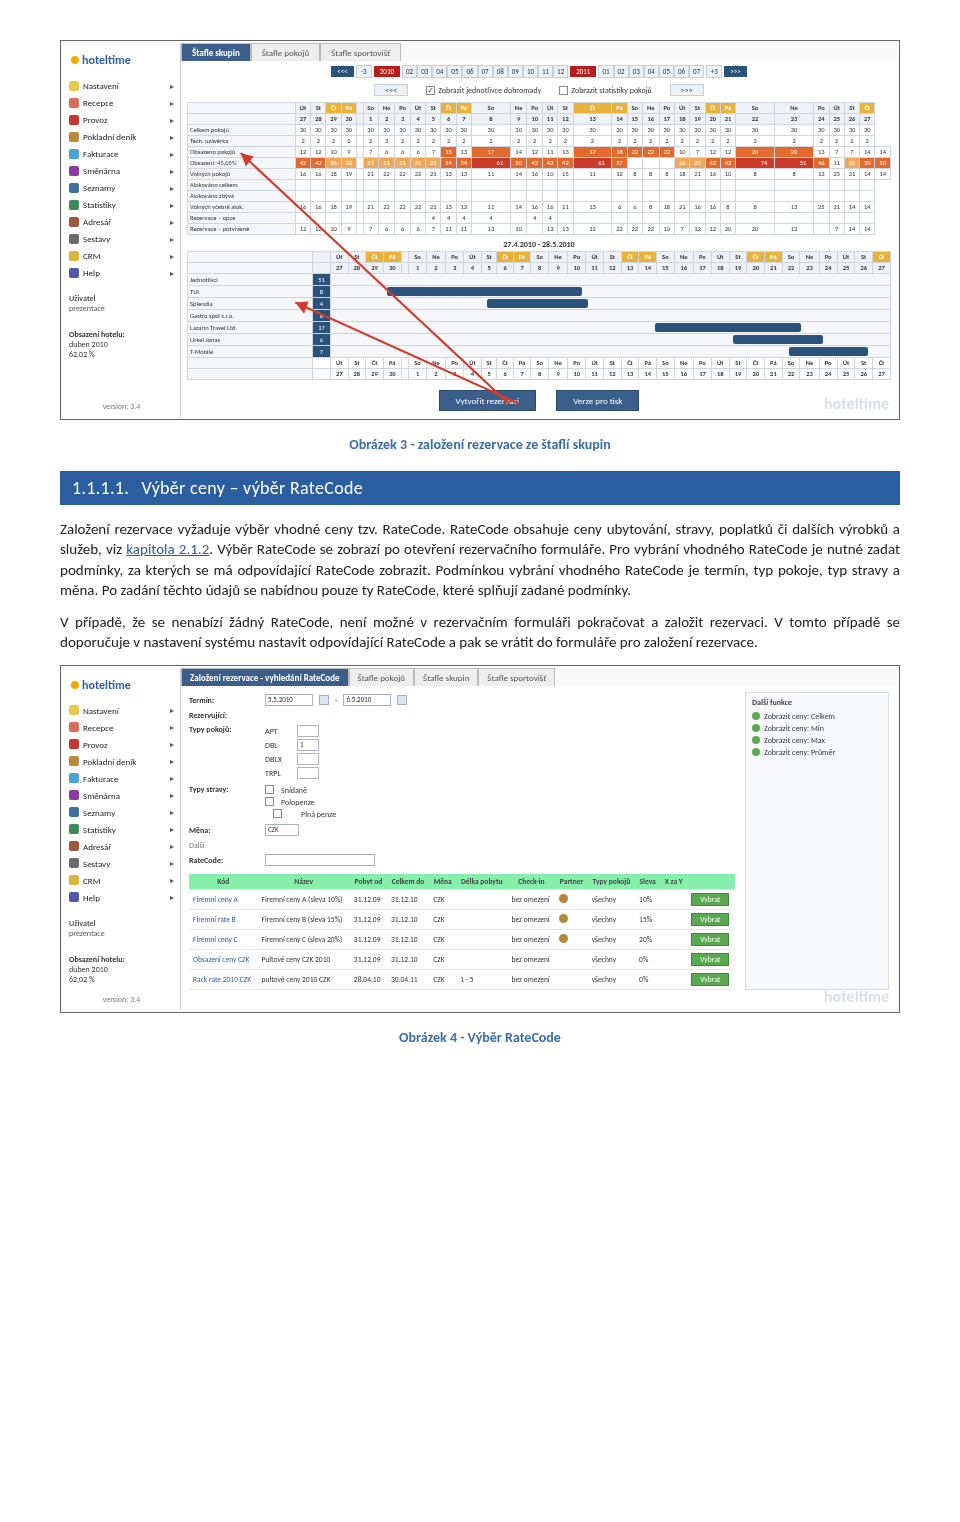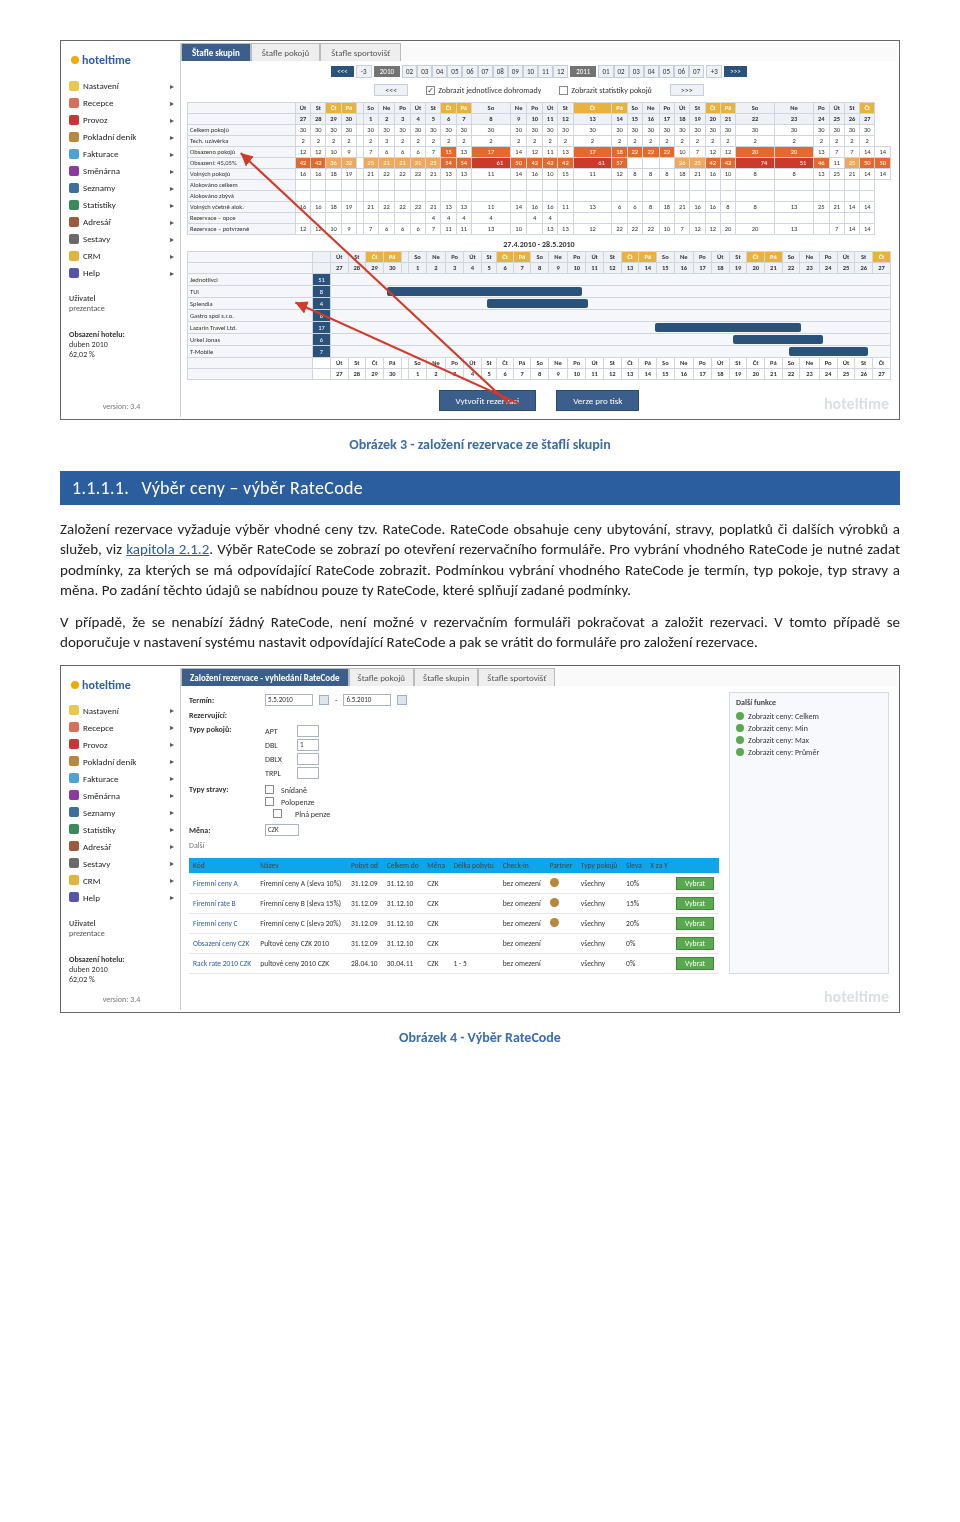--- a/index.html
+++ b/index.html
@@ -111,21 +111,21 @@
   }
   .datebar {
     display: flex;
     align-items: center;
     justify-content: center;
     gap: 2px;
     padding: 4px;
     font-size: 7px;
   }
   .datebar .yearspan {
-    background: #737373;
+    background: #b91c1c;
     color: #fff;
     padding: 1px 6px;
   }
   .datebar .cell {
     background: #eef2f7;
     border: 1px solid #c6d0dc;
     padding: 1px 3px;
     min-width: 16px;
     text-align: center;
   }
@@ -225,21 +225,21 @@
     text-align: justify;
     margin-bottom: 12px;
     color: #222;
   }
   a.link { color: #2b5e9e; text-decoration: underline; }
   
   .appshot2 .main { padding-bottom: 6px; }
   .form-area { padding: 6px 8px; font-size: 8px; display: flex; gap: 10px; }
   .form-left { flex: 1; }
   .form-right {
-    width: 160px; border: 1px solid #d6dce4; background: #f7f9fc;
+    width: 144px; border: 1px solid #d6dce4; background: #f7f9fc;
     padding: 4px 6px;
   }
   .form-right .hdr { font-weight: bold; font-size: 8px; color: #444; margin-bottom: 3px; }
   .form-right .fn-item { display: flex; align-items: center; gap: 4px; font-size: 8px; padding: 1px 0; color: #333; }
   .fn-ico { width: 8px; height: 8px; background: #5aa84f; border-radius: 50%; }
   .frow { display: flex; align-items: center; gap: 6px; padding: 2px 0; }
   .flabel { width: 70px; font-weight: bold; }
   .field {
     border: 1px solid #aab4c2; background: #fff; height: 12px;
     min-width: 48px; font-size: 7px; padding: 0 2px; display: inline-flex; align-items: center;
@@ -247,21 +247,21 @@
   .cal-ico {
     width: 10px; height: 10px; background: #dde5ef; border: 1px solid #9fb0c6;
     display: inline-block;
   }
   .rtable {
     width: 100%; border-collapse: collapse; font-size: 7.5px; margin-top: 6px;
   }
   .rtable th, .rtable td {
     border-bottom: 1px solid #e2e6ec; padding: 3px 4px; text-align: left;
   }
-  .rtable th { background: #0ea5e9; font-weight: normal; color: #444; }
+  .rtable th { background: #86efac; font-weight: bold; color: #444; text-align: center; }
   .rtable td.lk { color: #2b5e9e; }
   .sel-btn {
     background: #5aa84f; color: #fff; padding: 1px 8px; font-size: 7.5px;
     border: 1px solid #3e8b36; display: inline-block;
   }
   .partner-ico { width: 9px; height: 9px; background: #b7873a; border-radius: 50%; display: inline-block; }
   .tabs2 { display: flex; font-size: 8.5px; }
   .tabs2 .tab { padding: 3px 8px; }
   .tabs2 .tab.active { background: #3b5f8a; color: #fff; }
   .pagewrap { position: relative; min-height: 1522px; }
@@ -1230,32 +1230,36 @@
             <span class="flabel">Typy stravy:</span>
             <div id="mealtypes">
                   <div style="display: flex; align-items: center; gap: 4px; padding: 1px 0px;">
                     <span class="chk"></span>
                     <span>Snídaně</span>
                   </div>
                   <div style="display: flex; align-items: center; gap: 4px; padding: 1px 0px;">
                     <span class="chk"></span>
                     <span>Polopenze</span>
                   </div>
-                  <div style="display: flex; align-items: center; gap: 10px; padding: 1px 8px;">
+                  <div style="display: flex; align-items: center; gap: 16px; padding: 1px 8px;">
                     <span class="chk"></span>
                     <span>Plná penze</span>
                   </div>
                 </div>
           </div>
           <div class="frow">
             <span class="flabel">Měna:</span>
             <span class="field" style="min-width:34px">CZK</span>
           </div>
           <div class="frow">
             <span class="flabel" style="font-weight:normal;color:#777">Další</span>
+          </div>
+          <div class="frow">
+            <span class="flabel">RateCode:</span>
+            <span class="field" style="min-width:110px"></span>
           </div>
 
           <table class="rtable" id="rtable">
                 <thead>
                   <tr>
                     <th>Kód</th>
                     <th>Název</th>
                     <th>Pobyt od</th>
                     <th>Celkem do</th>
                     <th>Měna</th>

